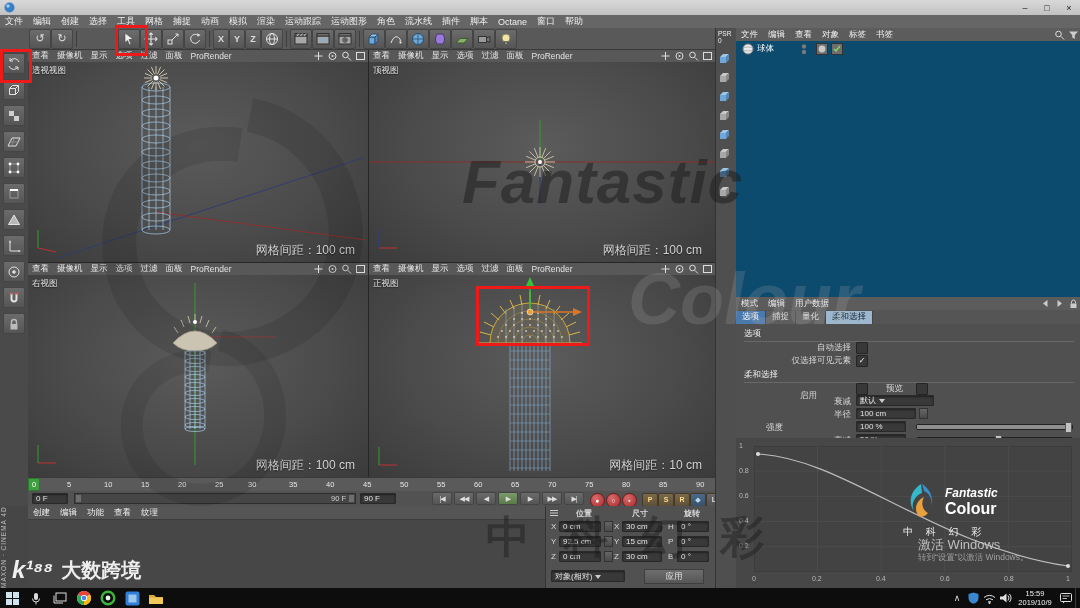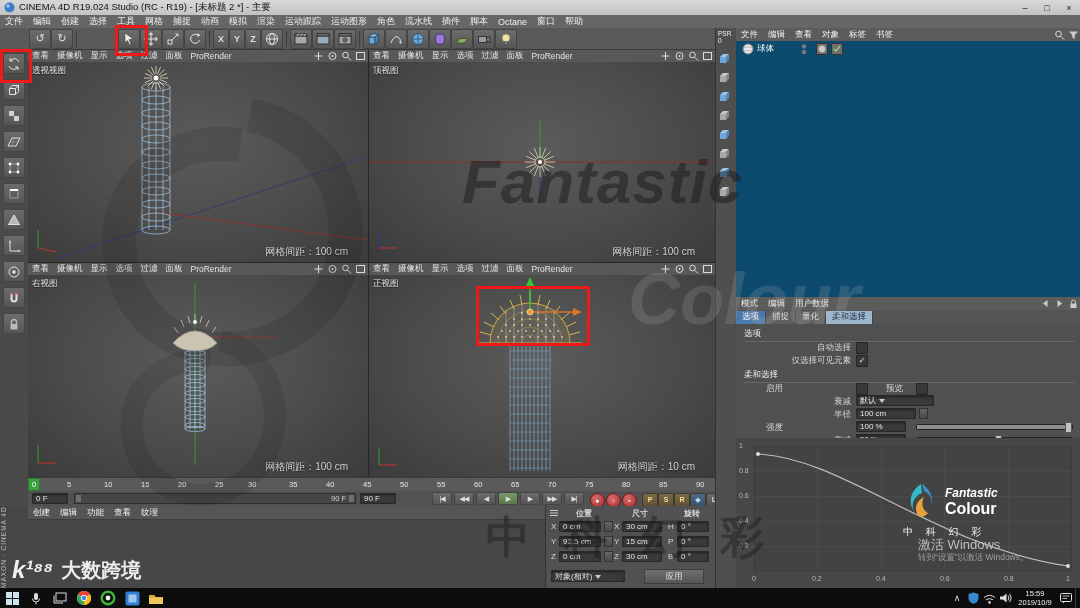--- a/index.html
+++ b/index.html
@@ -22,21 +22,21 @@
   .lt-btn{position:absolute;left:3px;width:22px;height:21px;background:linear-gradient(#6c6c6c,#555);border:1px solid #454545;border-radius:2px;display:flex;align-items:center;justify-content:center;box-sizing:border-box;color:#ddd}
   
   #vpzone{left:28px;top:50px;width:687px;height:427px;background:#262626}
   .pane{position:absolute;background:#3f3f3f;overflow:hidden}
   .vpm{height:12px;background:#585858;border-bottom:1px solid #424242;display:flex;align-items:center;font-size:8.5px;color:#e4e4e4}
   .vpm .mi{padding:0 4px;white-space:nowrap}
   .vpm .sp{flex:1}
   .ci{width:13px;height:11px;display:flex;align-items:center;justify-content:center;margin-right:1px}
   .canvas{position:absolute;left:0;top:12px;right:0;bottom:0;background:radial-gradient(ellipse at 50% 42%,#5b5b5b 0%,#4b4b4b 55%,#3b3b3b 100%)}
   .vp-label{position:absolute;left:4px;top:15px;font-size:8.5px;color:#e0e0e0;text-shadow:0 1px 1px #222}
-  .vp-grid{position:absolute;right:20px;bottom:3px;font-size:10px;color:#d2d2d2;text-shadow:0 1px 1px #222}
+  .vp-grid{position:absolute;right:13px;bottom:3px;font-size:12px;color:#d2d2d2;text-shadow:0 1px 1px #222}
   
   #ruler{left:28px;top:477px;width:687px;height:14px;background:#5a5a5a;border-top:1px solid #3a3a3a;border-bottom:1px solid #3a3a3a;font-size:7.5px;color:#e6e6e6}
   .tick{position:absolute;top:2px}
   #marker{position:absolute;left:0;top:0;width:12px;height:13px;background:#3f9e3f;border:1px solid #2c7a2c;color:#fff;text-align:center;font-size:7.5px;line-height:12px;box-sizing:border-box}
   #transport{left:28px;top:491px;width:687px;height:15px;background:#525252;border-bottom:1px solid #3a3a3a}
   .fld{background:#393939;border:1px solid #292929;box-shadow:inset 0 1px 2px rgba(0,0,0,.45);color:#e0e0e0;font-size:8px;display:flex;align-items:center;padding:0 3px;border-radius:1px;box-sizing:border-box}
   .tr-btn{position:absolute;top:1px;width:20px;height:13px;background:linear-gradient(#6a6a6a,#555);border:1px solid #454545;border-radius:2px;display:flex;align-items:center;justify-content:center;font-size:7px;color:#ddd;box-sizing:border-box;letter-spacing:-1px}
   .rec-btn{position:absolute;top:1.5px;width:13px;height:13px;border-radius:50%;background:radial-gradient(circle at 35% 30%,#d86a6a,#a82a2a);border:1px solid #6e1a1a;color:#fff;font-size:6.5px;display:flex;align-items:center;justify-content:center}
   .tg-btn{position:absolute;top:1.5px;width:14px;height:12px;background:linear-gradient(#7a6a4a,#5e5038);border:1px solid #453a28;border-radius:2px;color:#ffd98a;font-size:7px;font-weight:bold;display:flex;align-items:center;justify-content:center}
   
@@ -70,21 +70,20 @@
   svg{display:block}
 </style>
 </head>
 <body>
 
 <div id="titlebar" class="abs flex">
   <svg width="11" height="11" style="margin:0 4px">
       <circle cx="5.5" cy="5.5" r="5" fill="#3a7ec8"></circle>
       <circle cx="4" cy="4" r="1.7" fill="#9fd0f0"></circle>
     </svg>
-  <span>CINEMA 4D R19.024 Studio (RC - R19) - [未标题 2 *] - 主要</span>
   <span style="flex:1"></span>
   <span class="winbtn">–</span>
   <span class="winbtn">□</span>
   <span class="winbtn">×</span>
 </div>
 
 <div id="menubar" class="abs flex">
   <span class="menu-item">文件</span>
   <span class="menu-item">编辑</span>
   <span class="menu-item">创建</span>
@@ -896,21 +895,21 @@
     <span class="tab">量化</span>
     <span class="tab act-light">柔和选择</span>
   </div>
   <div class="abs" style="left:20px;top:296px;width:345px;height:114px;background:#505050">
     <div class="sec abs" style="left:8px;top:4px;width:330px">选项</div>
     <span class="lbl abs" style="left:30px;top:18px;width:85px;text-align:right">自动选择</span>
     <span class="chk abs" style="left:120px;top:18px"></span>
     <span class="lbl abs" style="left:30px;top:31px;width:85px;text-align:right">仅选择可见元素</span>
     <span class="chk on abs" style="left:120px;top:31px"></span>
     <div class="sec abs" style="left:8px;top:45px;width:330px">柔和选择</div>
-    <span class="lbl abs" style="left:30px;top:59px;width:85px;text-align:left">启用</span>
+    <span class="lbl abs" style="left:30px;top:66px;width:85px;text-align:center">启用</span>
     <span class="chk abs" style="left:120px;top:59px"></span>
     <span class="lbl abs" style="left:150px;top:59px">预览</span>
     <span class="chk abs" style="left:180px;top:59px"></span>
     <span class="lbl abs" style="left:30px;top:72px;width:85px;text-align:right">衰减</span>
     <div class="fld dd abs" style="left:120px;top:71px;width:78px;height:11px">默认</div>
     <span class="lbl abs" style="left:30px;top:85px;width:85px;text-align:right">半径</span>
     <div class="fld abs" style="left:120px;top:84px;width:60px;height:11px">100 cm</div>
     <span class="spin abs" style="left:181px;top:84px"></span>
     <span class="lbl abs" style="left:30px;top:98px;width:85px;text-align:left">强度</span>
     <div class="fld abs" style="left:120px;top:97px;width:50px;height:11px">100 %</div>

